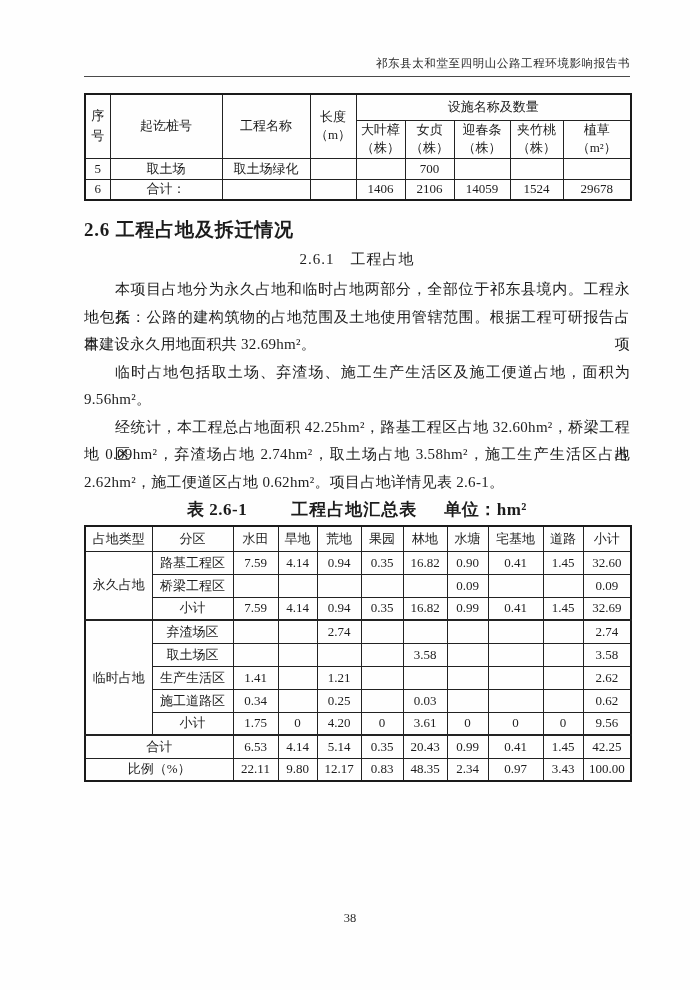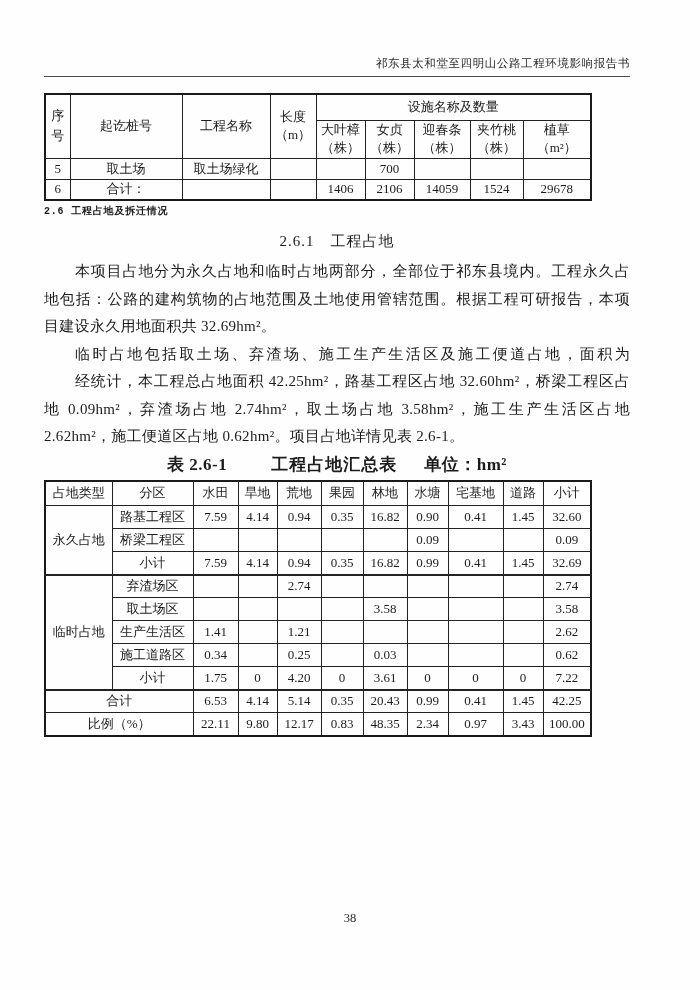--- a/index.html
+++ b/index.html
@@ -3,21 +3,21 @@
 <meta charset="utf-8">
 <style>
   * { box-sizing: border-box; margin: 0; padding: 0; }
   html, body { background: #ffffff; }
   .page {
     width: 700px; height: 990px;
     background: #fefefe;
     position: relative;
     font-family: "Liberation Serif", "DejaVu Serif", serif;
     color: #1c1c1c;
-    padding: 56px 70px 0 44px;
+    padding: 56px 70px 0 84px;
     overflow: hidden;
   }
   
   .doc-header {
     border-bottom: 1.5px solid #4a4a4a;
     padding-bottom: 5px;
     text-align: right;
     font-size: 11.5px;
     letter-spacing: 0.6px;
     color: #2a2a2a;
@@ -35,23 +35,24 @@
   .t-fac, .t-sum { border: 2px solid #1a1a1a; }
   
   .t-fac { margin-top: 16px; }
   .t-fac .h1 td { height: 26px; }
   .t-fac .h2 td { height: 38px; line-height: 1.4; }
   .t-fac .dr td { height: 21px; }
   .seq-cell { word-break: break-all; line-height: 1.55; padding: 0 3px; }
   .two-line div { line-height: 1.4; }
   
   .h-sec {
-    font-family: Liberation Mono, monospace;
+    margin-top: 18px;
+    font-family: Liberation Serif, serif;
     font-weight: bold;
-    font-size: 10px;
+    font-size: 19px;
     letter-spacing: 0.8px;
     line-height: 21px;
   }
   .h-sub {
     margin-top: 9px;
     font-size: 15px;
     letter-spacing: 1px;
     line-height: 20px;
     text-align: center;
   }
@@ -176,20 +177,21 @@
   <div class="h-sub">2.6.1　工程占地</div>
 
   <div class="paras">
     <div>
       <div class="line first j">本项目占地分为永久占地和临时占地两部分，全部位于祁东县境内。工程永久占</div>
       <div class="line j">地包括：公路的建构筑物的占地范围及土地使用管辖范围。根据工程可研报告，本项</div>
       <div class="line">目建设永久用地面积共 32.69hm²。</div>
     </div>
     <div>
       <div class="line first j">临时占地包括取土场、弃渣场、施工生产生活区及施工便道占地，面积为</div>
+      <div class="line">9.56hm²。</div>
     </div>
     <div>
       <div class="line first j">经统计，本工程总占地面积 42.25hm²，路基工程区占地 32.60hm²，桥梁工程区占</div>
       <div class="line j">地 0.09hm²，弃渣场占地 2.74hm²，取土场占地 3.58hm²，施工生产生活区占地</div>
       <div class="line">2.62hm²，施工便道区占地 0.62hm²。项目占地详情见表 2.6-1。</div>
     </div>
   </div>
 
   <div class="tbl-caption">
     <span class="cap-label">表 2.6-1</span>
@@ -314,21 +316,21 @@
     <tr>
       <td>小计</td>
       <td>1.75</td>
       <td>0</td>
       <td>4.20</td>
       <td>0</td>
       <td>3.61</td>
       <td>0</td>
       <td>0</td>
       <td>0</td>
-      <td>7.22</td>
+      <td>9.56</td>
     </tr>
     <tr class="sect">
       <td colspan="2">合计</td>
       <td>6.53</td>
       <td>4.14</td>
       <td>5.14</td>
       <td>0.35</td>
       <td>20.43</td>
       <td>0.99</td>
       <td>0.41</td>

